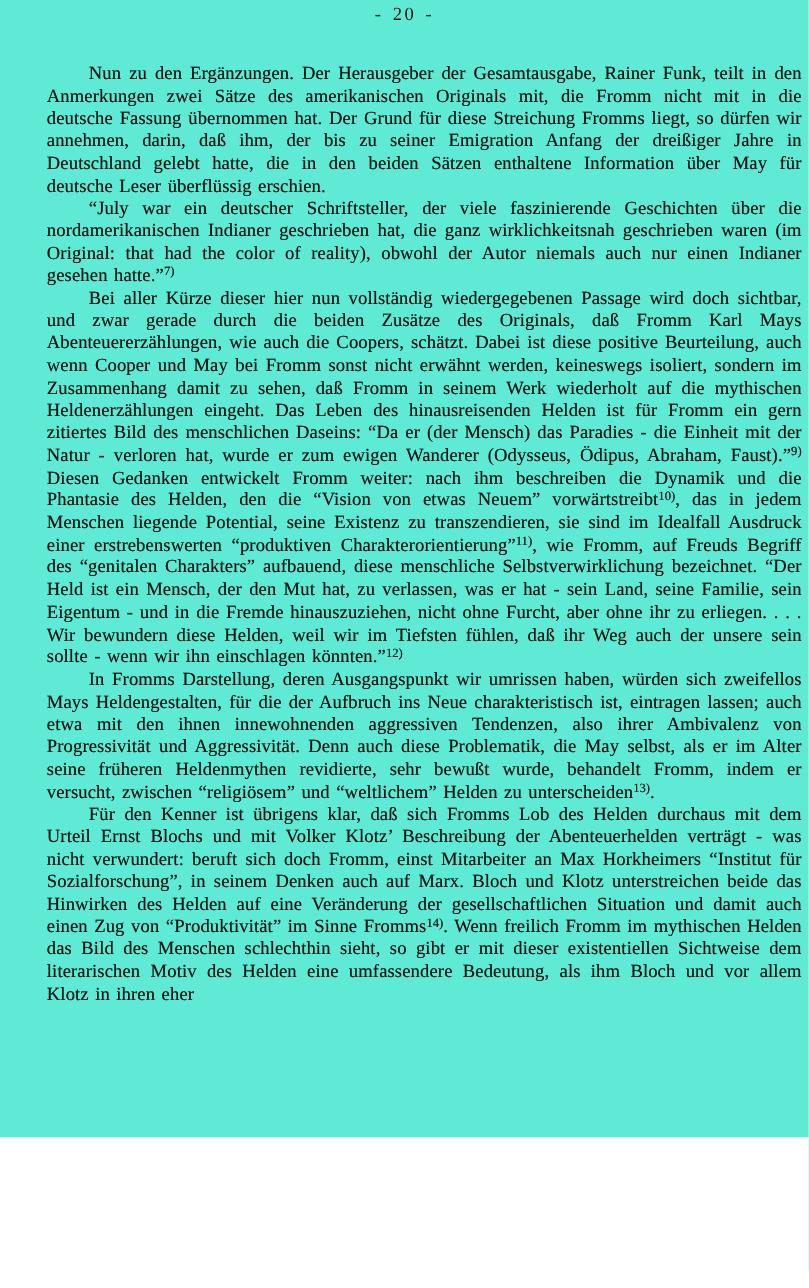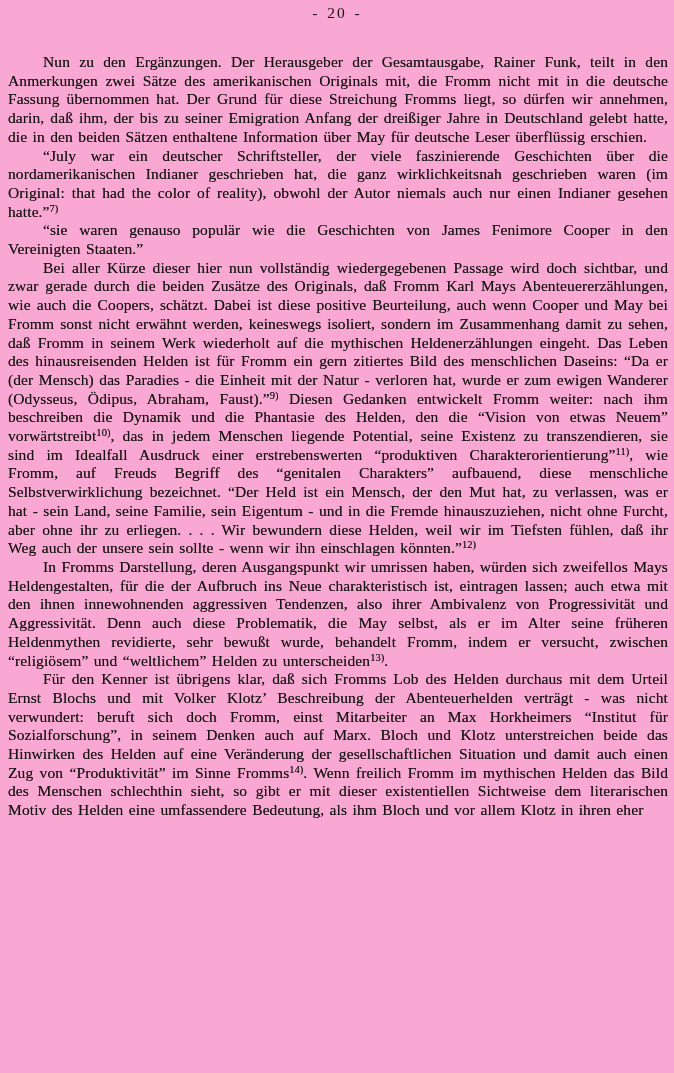--- a/index.html
+++ b/index.html
@@ -3,22 +3,22 @@
 <meta charset="utf-8">
 <style>
   html, body {
     margin: 0;
     padding: 0;
     background: #ffffff;
   }
   .page {
     position: relative;
     width: 674px;
-    height: 1073px;
-    background: #f9a8d4;
+    height: 948px;
+    background: #5eead4;
     overflow: hidden;
     font-family: "Liberation Serif", "DejaVu Serif", serif;
     color: #171513;
     -webkit-font-smoothing: antialiased;
   }
   .page-number {
     padding-top: 4px;
     text-align: center;
     font-size: 15.5px;
     letter-spacing: 2px;
@@ -28,38 +28,38 @@
   }
   .content {
     margin-top: 31px;
     padding: 0 6px 0 8px;
     text-align: justify;
     font-size: 15.5px;
     line-height: 18.7px;
     word-spacing: 0.09em;
     letter-spacing: 0.1px;
     text-shadow: 0 0 0.3px rgba(20,18,16,0.65);
+    margin-left: 31px;
   }
   .content p.para {
     margin: 0;
     text-indent: 35px;
   }
   .content sup.fnref {
     font-size: 0.68em;
     line-height: 0;
     vertical-align: 0.45em;
     letter-spacing: 0;
   }
 </style>
 </head>
 <body>
 
 <div class="page">
   <div class="page-number">- 20 -</div>
   <div class="content">
       <p class="para"><span>Nun zu den Ergänzungen. Der Herausgeber der Gesamtausgabe, Rainer Funk, teilt in den Anmerkungen zwei Sätze des amerikanischen Originals mit, die Fromm nicht mit in die deutsche Fassung übernommen hat. Der Grund für diese Streichung Fromms liegt, so dürfen wir annehmen, darin, daß ihm, der bis zu seiner Emigration Anfang der dreißiger Jahre in Deutschland gelebt hatte, die in den beiden Sätzen enthaltene Information über May für deutsche Leser überflüssig erschien.</span></p>
       <p class="para"><span>“July war ein deutscher Schriftsteller, der viele faszinierende Geschichten über die nordamerikanischen Indianer geschrieben hat, die ganz wirklichkeitsnah geschrieben waren (im Original: that had the color of reality), obwohl der Autor niemals auch nur einen Indianer gesehen hatte.”</span><sup class="fnref">7)</sup></p>
-      <p class="para"><span>“sie waren genauso populär wie die Geschichten von James Fenimore Cooper in den Vereinigten Staaten.”</span></p>
       <p class="para"><span>Bei aller Kürze dieser hier nun vollständig wiedergegebenen Passage wird doch sichtbar, und zwar gerade durch die beiden Zusätze des Originals, daß Fromm Karl Mays Abenteuererzählungen, wie auch die Coopers, schätzt. Dabei ist diese positive Beurteilung, auch wenn Cooper und May bei Fromm sonst nicht erwähnt werden, keineswegs isoliert, sondern im Zusammenhang damit zu sehen, daß Fromm in seinem Werk wiederholt auf die mythischen Heldenerzählungen eingeht. Das Leben des hinausreisenden Helden ist für Fromm ein gern zitiertes Bild des menschlichen Daseins: “Da er (der Mensch) das Paradies - die Einheit mit der Natur - verloren hat, wurde er zum ewigen Wanderer (Odysseus, Ödipus, Abraham, Faust).”</span><sup class="fnref">9)</sup><span> Diesen Gedanken entwickelt Fromm weiter: nach ihm beschreiben die Dynamik und die Phantasie des Helden, den die “Vision von etwas Neuem” vorwärtstreibt</span><sup class="fnref">10)</sup><span>, das in jedem Menschen liegende Potential, seine Existenz zu transzendieren, sie sind im Idealfall Ausdruck einer erstrebenswerten “produktiven Charakterorientierung”</span><sup class="fnref">11)</sup><span>, wie Fromm, auf Freuds Begriff des “genitalen Charakters” aufbauend, diese menschliche Selbstverwirklichung bezeichnet. “Der Held ist ein Mensch, der den Mut hat, zu verlassen, was er hat - sein Land, seine Familie, sein Eigentum - und in die Fremde hinauszuziehen, nicht ohne Furcht, aber ohne ihr zu erliegen. . . .  Wir bewundern diese Helden, weil wir im Tiefsten fühlen, daß ihr Weg auch der unsere sein sollte - wenn wir ihn einschlagen könnten.”</span><sup class="fnref">12)</sup></p>
       <p class="para"><span>In Fromms Darstellung, deren Ausgangspunkt wir umrissen haben, würden sich zweifellos Mays Heldengestalten, für die der Aufbruch ins Neue charakteristisch ist, eintragen lassen; auch etwa mit den ihnen innewohnenden aggressiven Tendenzen, also ihrer Ambivalenz von Progressivität und Aggressivität. Denn auch diese Problematik, die May selbst, als er im Alter seine früheren Heldenmythen revidierte, sehr bewußt wurde, behandelt Fromm, indem er versucht, zwischen “religiösem” und “weltlichem” Helden zu unterscheiden</span><sup class="fnref">13)</sup><span>.</span></p>
       <p class="para"><span>Für den Kenner ist übrigens klar, daß sich Fromms Lob des Helden durchaus mit dem Urteil Ernst Blochs und mit Volker Klotz’ Beschreibung der Abenteuerhelden verträgt - was nicht verwundert: beruft sich doch Fromm, einst Mitarbeiter an Max Horkheimers “Institut für Sozialforschung”, in seinem Denken auch auf Marx. Bloch und Klotz unterstreichen beide das Hinwirken des Helden auf eine Veränderung der gesellschaftlichen Situation und damit auch einen Zug von “Produktivität” im Sinne Fromms</span><sup class="fnref">14)</sup><span>. Wenn freilich Fromm im mythischen Helden das Bild des Menschen schlechthin sieht, so gibt er mit dieser existentiellen Sichtweise dem literarischen Motiv des Helden eine umfassendere Bedeutung, als ihm Bloch und vor allem Klotz in ihren eher</span></p>
     </div>
 </div>
 
 </body></html>

